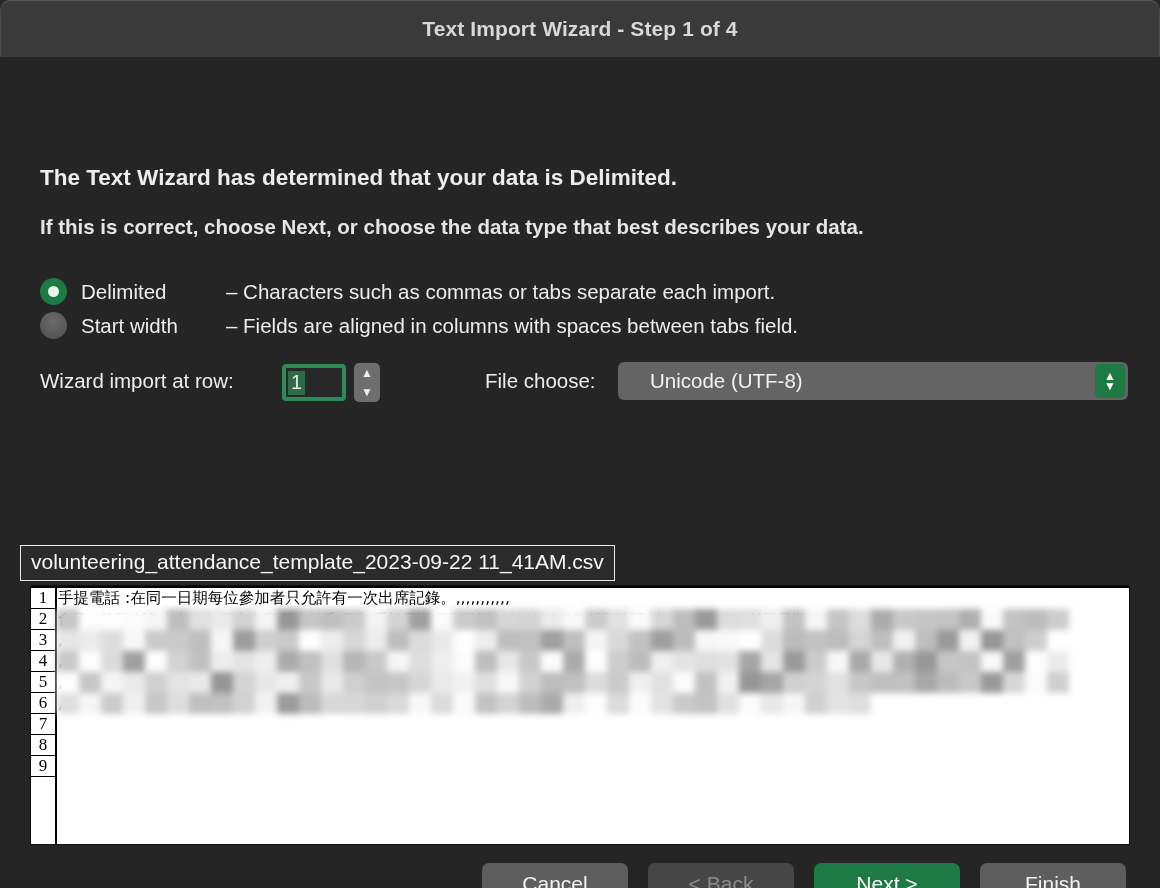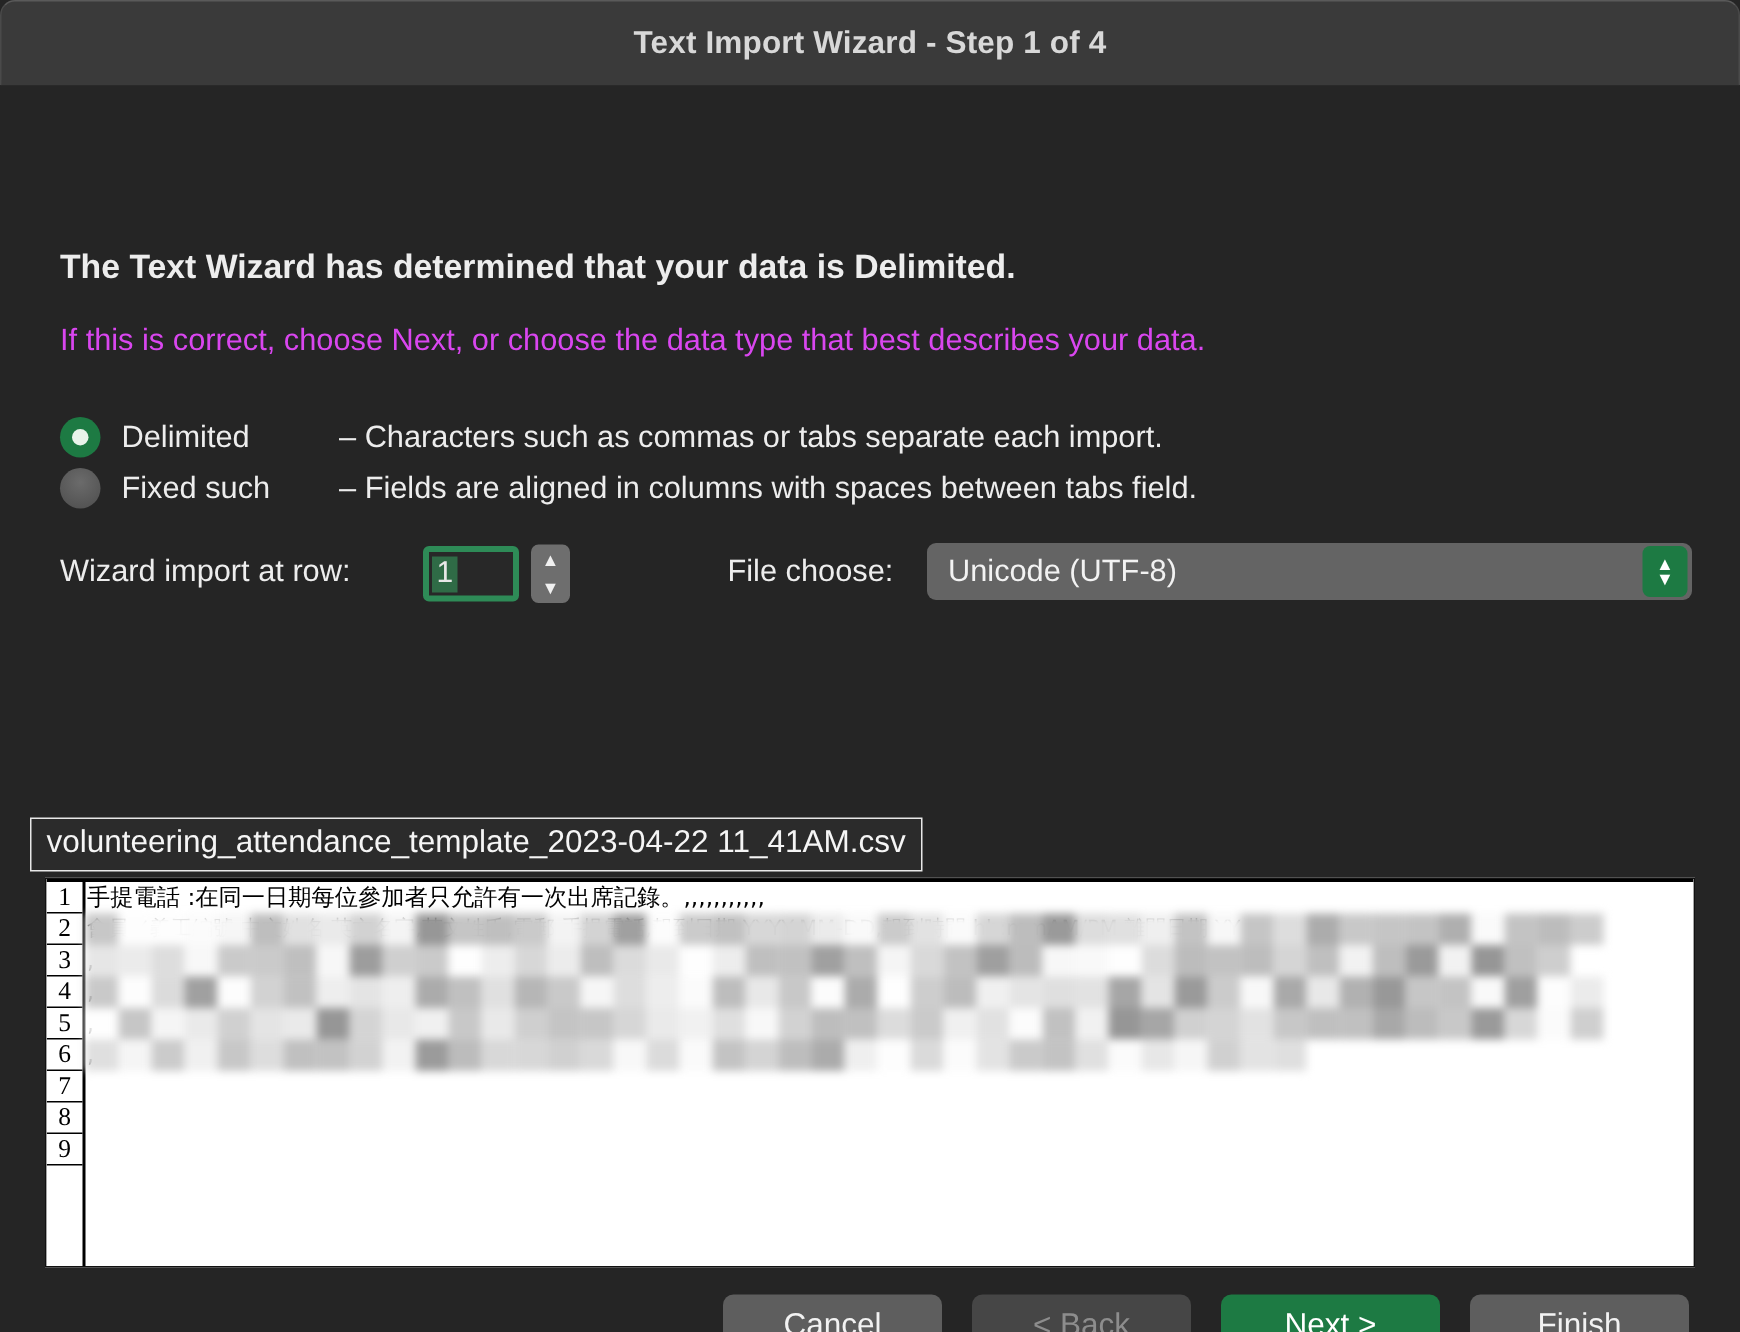--- a/index.html
+++ b/index.html
@@ -34,21 +34,21 @@
     flex: 1; position: relative;
     background: #252525;
     padding: 0 0 0 0;
   }
   .heading {
     position: absolute; left: 40px; top: 108px;
     font-size: 22.5px; font-weight: bold; color: #ededed;
   }
   .subheading {
     position: absolute; left: 40px; top: 158px;
-    font-size: 20.5px; color: #d946ef;
+    font-size: 20.5px; color: #e5e5e5; font-weight: bold;
   }
   .radio-row {
     position: absolute; display: flex; align-items: center;
   }
   .radio-row.r1 { left: 40px; top: 221px; }
   .radio-row.r2 { left: 40px; top: 255px; }
   .radio-dot {
     width: 27px; height: 27px; border-radius: 50%;
     display: flex; align-items: center; justify-content: center;
     flex: 0 0 27px;
@@ -100,21 +100,21 @@
   .stepper span { font-size: 12px; line-height: 10px; }
 
   .fileorigin-label {
     position: absolute; left: 485px; top: 312px;
     font-size: 20.5px; color: #ededed;
   }
   .select-box {
     position: absolute; left: 618px; top: 305px;
     width: 510px; height: 38px;
     background: #646464; border-radius: 6px;
-    display: flex; align-items: center;
+    display: flex; align-items: center; padding-left: 18px;
   }
   .select-value {
     flex: 1; font-size: 20.5px; color: #f2f2f2;
     padding-left: 14px;
   }
   .select-btn {
     width: 30px; height: 34px; margin-right: 3px;
     background: #1d7a43; border-radius: 5px;
     display: flex; flex-direction: column;
     align-items: center; justify-content: center;
@@ -219,21 +219,21 @@
     <div class="subheading">If this is correct, choose Next, or choose the data type that best describes your data.</div>
 
     <div class="radio-row r1">
       <span class="radio-dot on"></span>
       <span class="radio-label">Delimited</span>
       <span class="radio-desc">– Characters such as commas or tabs separate each import.</span>
     </div>
 
     <div class="radio-row r2">
       <span class="radio-dot off"></span>
-      <span class="radio-label">Fixed such</span>
+      <span class="radio-label">Start width</span>
       <span class="radio-desc">– Fields are aligned in columns with spaces between tabs field.</span>
     </div>
 
     <div class="startrow-label">Wizard import at row:</div>
 
     <div class="spin-wrap">
       <div class="spin-field">
         <span class="spin-value">1</span>
       </div>
       <div class="stepper">
@@ -245,21 +245,21 @@
     <div class="fileorigin-label">File choose:</div>
 
     <div class="select-box">
       <span class="select-value">Unicode (UTF-8)</span>
       <span class="select-btn">
         <span>▲</span>
         <span>▼</span>
       </span>
     </div>
 
-    <div class="file-tooltip">volunteering_attendance_template_2023-04-22 11_41AM.csv</div>
+    <div class="file-tooltip">volunteering_attendance_template_2023-09-22 11_41AM.csv</div>
 
     <div class="preview-panel">
       <div class="preview-grid">
         <div class="rownum-col">
           <div class="rownum">1</div>
           <div class="rownum">2</div>
           <div class="rownum">3</div>
           <div class="rownum">4</div>
           <div class="rownum">5</div>
           <div class="rownum">6</div>

